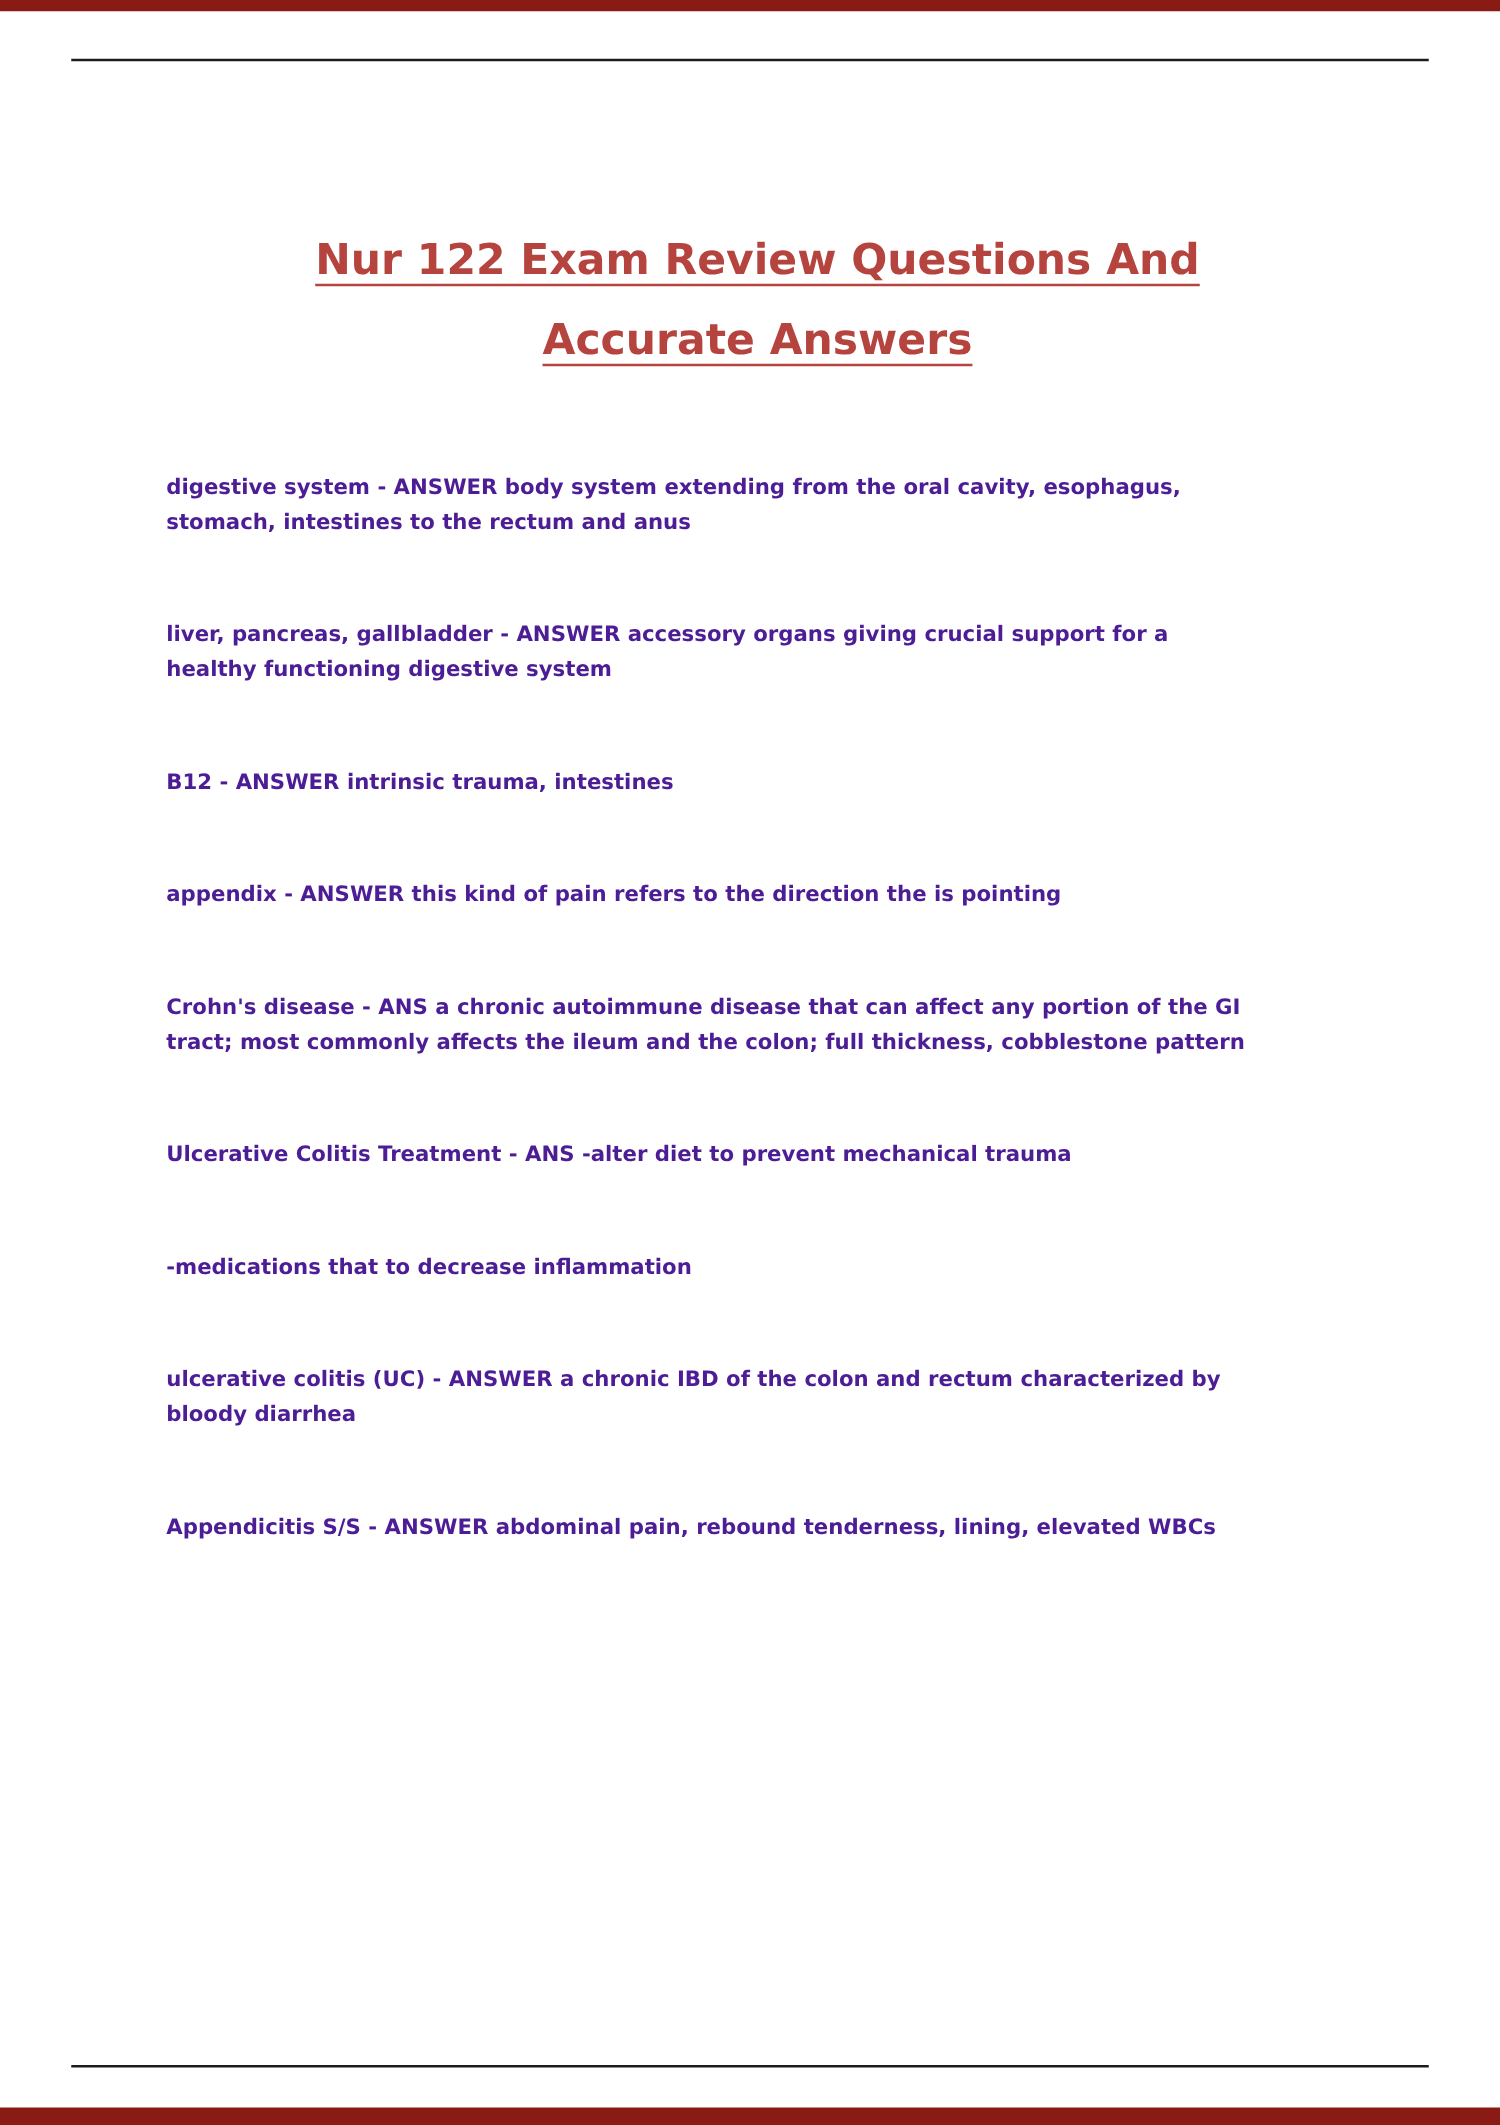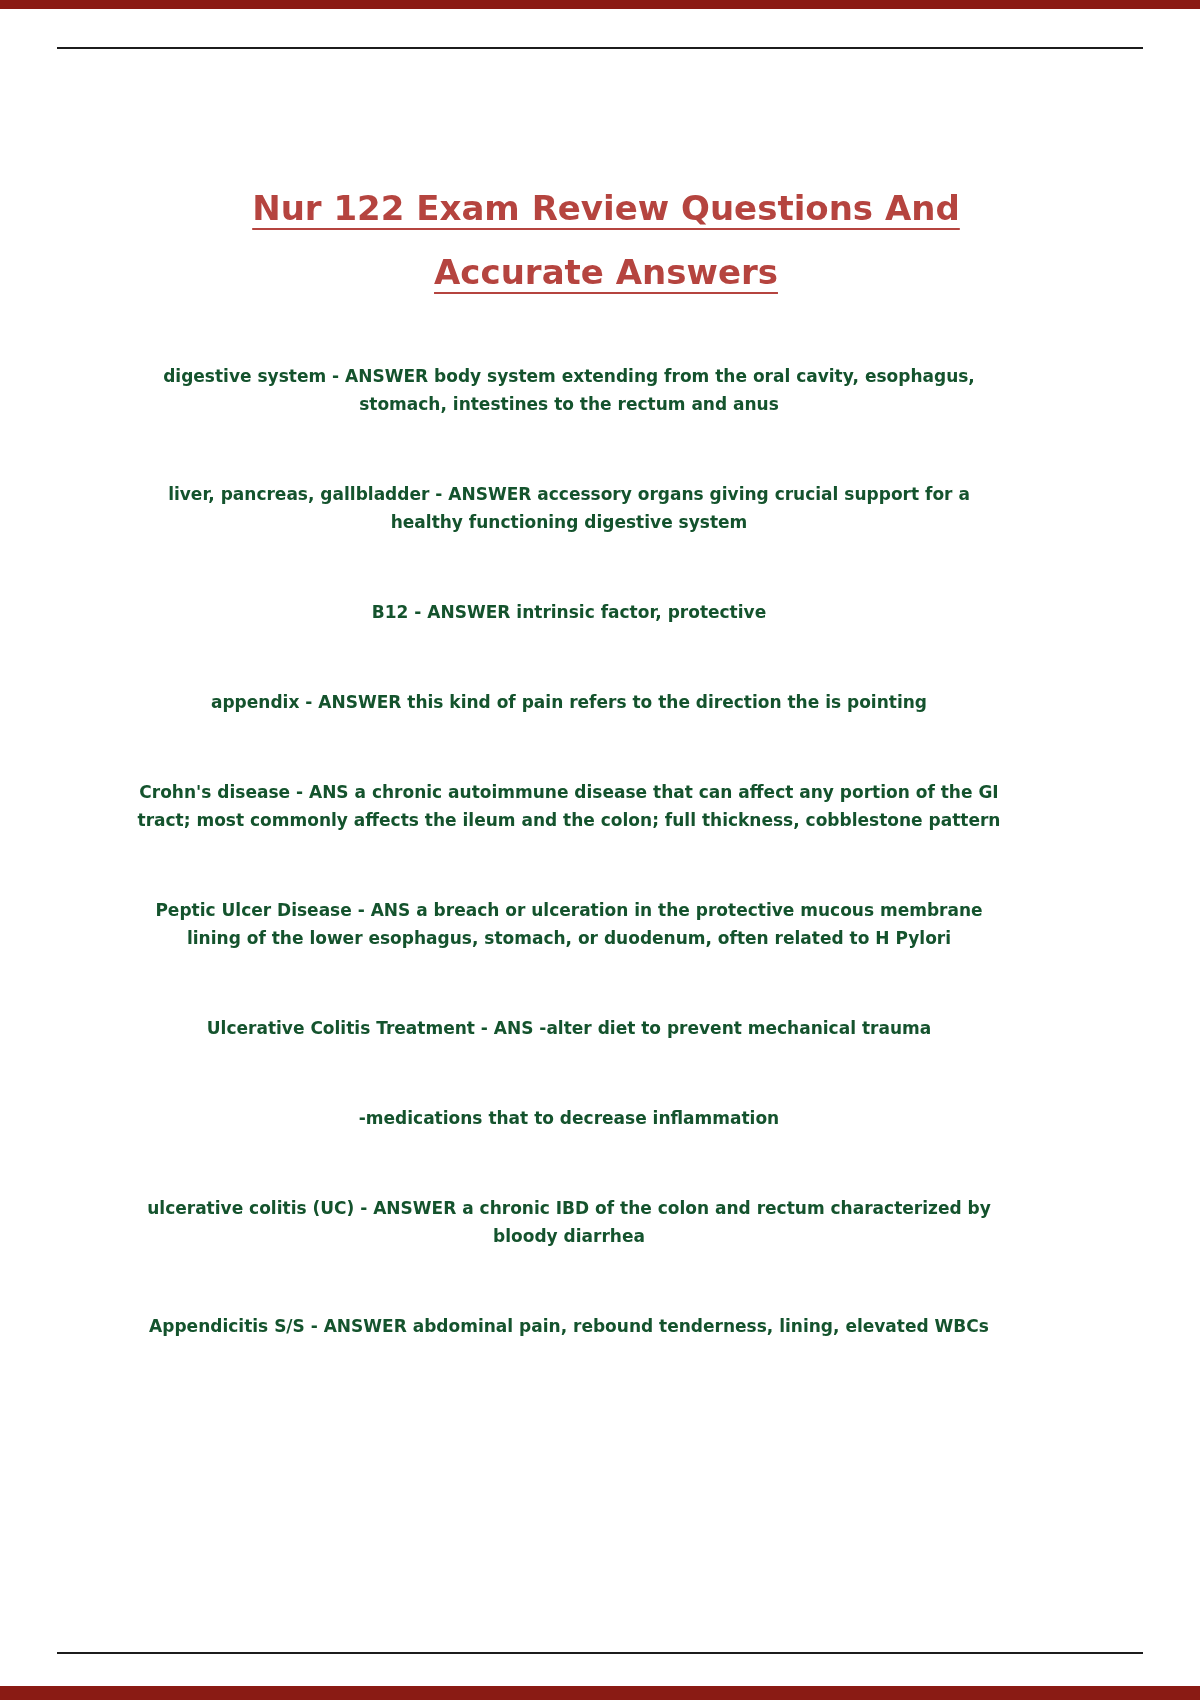--- a/index.html
+++ b/index.html
@@ -46,25 +46,24 @@
     font-weight: bold;
     line-height: 64px;
   }
   .title .title-line {
     text-decoration: underline;
     text-decoration-thickness: 2px;
     text-underline-offset: 8px;
   }
   .content {
     position: absolute;
-    top: 362px;
+    top: 376px;
     left: 133px;
     width: 872px;
-    color: #14532d;
-    text-align: center;
+    color: #4c1d95;
   }
   .qa {
     margin: 0 0 62px 0;
     font-size: 17px;
     font-weight: bold;
     line-height: 28px;
   }
   .qa.tight {
   }
   .qa-group {
@@ -81,24 +80,23 @@
   <hr class="rule top-rule">
 
   <h1 class="title">
     <span class="title-line">Nur 122 Exam Review Questions And</span><br>
     <span class="title-line">Accurate Answers</span>
   </h1>
 
   <main class="content">
     <p class="qa">digestive system - ANSWER body system extending from the oral cavity, esophagus, stomach, intestines to the rectum and anus</p>
     <p class="qa">liver, pancreas, gallbladder - ANSWER accessory organs giving crucial support for a healthy functioning digestive system</p>
-    <p class="qa">B12 - ANSWER intrinsic factor, protective</p>
+    <p class="qa">B12 - ANSWER intrinsic trauma, intestines</p>
     <p class="qa">appendix - ANSWER this kind of pain refers to the direction the is pointing</p>
     <p class="qa">Crohn's disease - ANS a chronic autoimmune disease that can affect any portion of the GI tract; most commonly affects the ileum and the colon; full thickness, cobblestone pattern</p>
-    <p class="qa">Peptic Ulcer Disease - ANS a breach or ulceration in the protective mucous membrane lining of the lower esophagus, stomach, or duodenum, often related to H Pylori</p>
     <div class="qa-group">
       <p class="qa tight">Ulcerative Colitis Treatment - ANS -alter diet to prevent mechanical trauma</p>
       <p class="qa">-medications that to decrease inflammation</p>
     </div>
     <p class="qa">ulcerative colitis (UC) - ANSWER a chronic IBD of the colon and rectum characterized by bloody diarrhea</p>
     <p class="qa">Appendicitis S/S - ANSWER abdominal pain, rebound tenderness, lining, elevated WBCs</p>
   </main>
 
   <hr class="rule bottom-rule">
 

